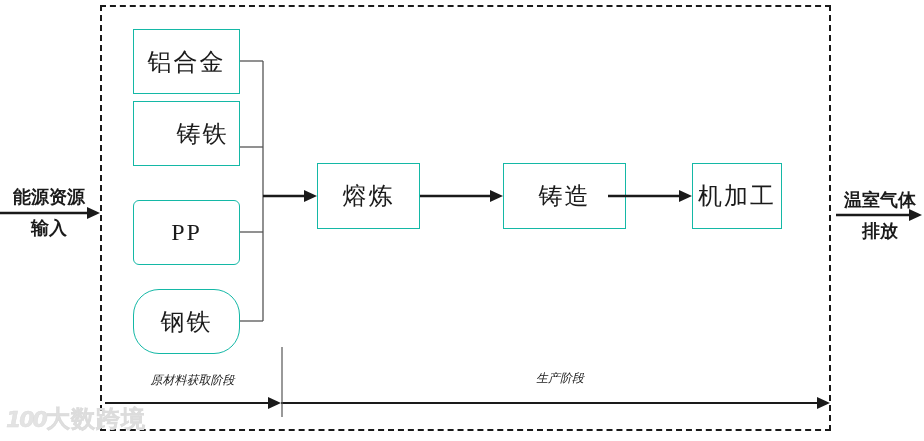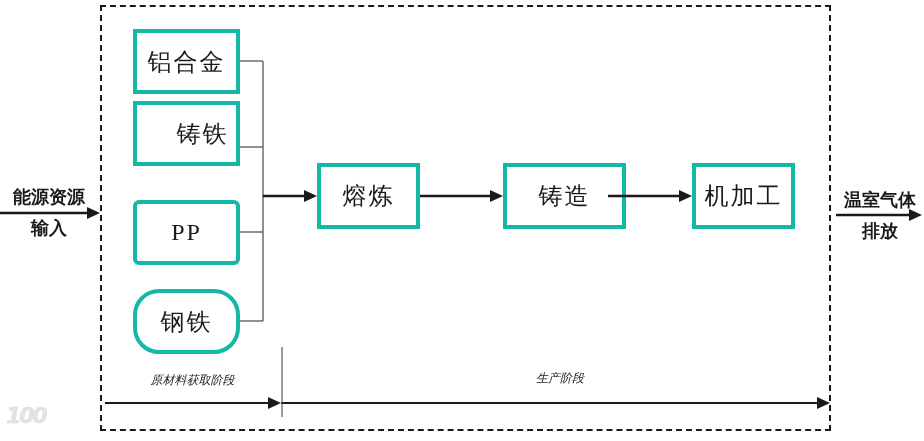--- a/index.html
+++ b/index.html
@@ -14,21 +14,21 @@
   .dashed-frame{
     position:absolute;
     left:100px;top:5px;width:731px;height:426px;
     border:2px dashed #1a1a1a;
     box-sizing:border-box;
     background:transparent;
   }
   .box{
     position:absolute;
     background:#ffffff;
-    border:4px solid #14b8a6;
+    border:1px solid #14b8a6;
     box-sizing:border-box;
     display:flex;align-items:center;justify-content:center;
     font-size:24px;
     letter-spacing:2px;
     z-index:2;
   }
   .material{left:133px;width:107px;height:65px;}
   .process{top:163px;height:66px;}
   .side-label{
     position:absolute;
@@ -73,20 +73,21 @@
     font-family:"DejaVu Sans",sans-serif;
   }
 </style>
 </head>
 <body>
 
 <div id="canvas">
 
   <div class="watermark">
     <span class="wm-logo">100</span>
+    <span class="wm-text">大数跨境</span>
   </div>
 
   <div class="dashed-frame"></div>
 
   <div class="box material" style="top:29px;">
     <span>铝合金</span>
   </div>
   <div class="box material" style="top:101px;padding-left:32px;">
     <span>铸铁</span>
   </div>
@@ -96,21 +97,21 @@
   <div class="box material" style="top:289px;border-radius:26px;">
     <span>钢铁</span>
   </div>
 
   <div class="box process" style="left:317px;width:103px;">
     <span>熔炼</span>
   </div>
   <div class="box process" style="left:503px;width:123px;">
     <span>铸造</span>
   </div>
-  <div class="box process" style="left:692px;width:103px;">
+  <div class="box process" style="left:692px;width:90px;">
     <span>机加工</span>
   </div>
 
   <div class="side-label" style="left:0px;top:186px;width:98px;">
     <div>能源资源</div>
     <div style="height:8px;"></div>
     <div>输入</div>
   </div>
   <div class="side-label" style="left:836px;top:189px;width:88px;">
     <div>温室气体</div>

